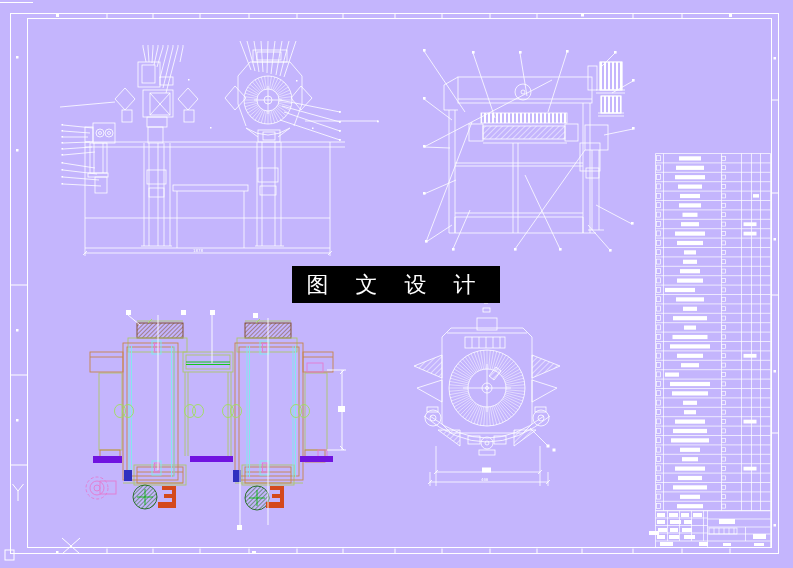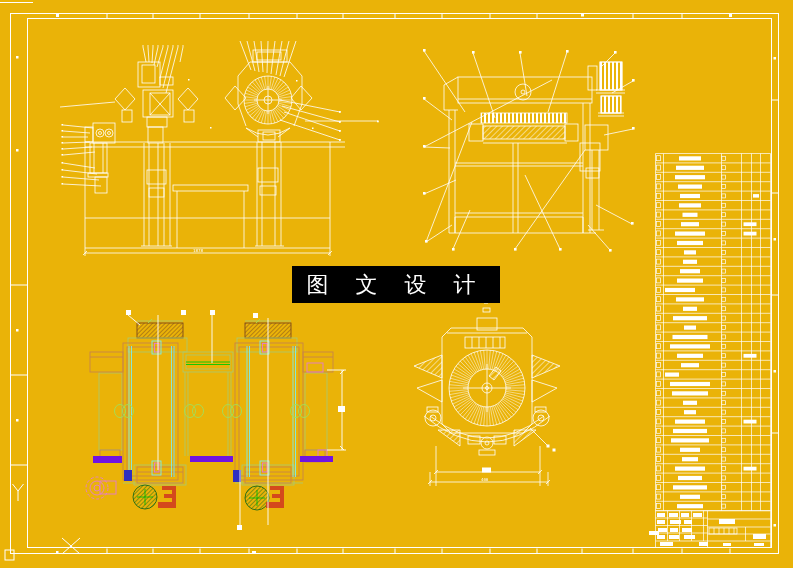--- a/index.html
+++ b/index.html
@@ -1,16 +1,16 @@
 <!DOCTYPE html>
 <html><head>
 <meta charset="utf-8">
 <style>
   html,body{margin:0;padding:0;background:#222834;}
-  .stage{position:relative;width:793px;height:568px;background:#eab308;overflow:hidden;
+  .stage{position:relative;width:793px;height:568px;background:#c4b5fd;overflow:hidden;
          font-family:"DejaVu Sans", sans-serif;}
   .stage svg{position:absolute;left:0;top:0;}
   .watermark{position:absolute;left:292px;top:266px;width:208px;height:37px;background:#000;
              color:#fff;display:flex;align-items:center;justify-content:center;
              font-size:22px;letter-spacing:10px;white-space:nowrap;
              font-family:"DejaVu Sans","Liberation Sans",sans-serif;}
   text{font-family:"DejaVu Sans Mono","Liberation Mono",monospace;}
 </style>
 </head>
 <body>

